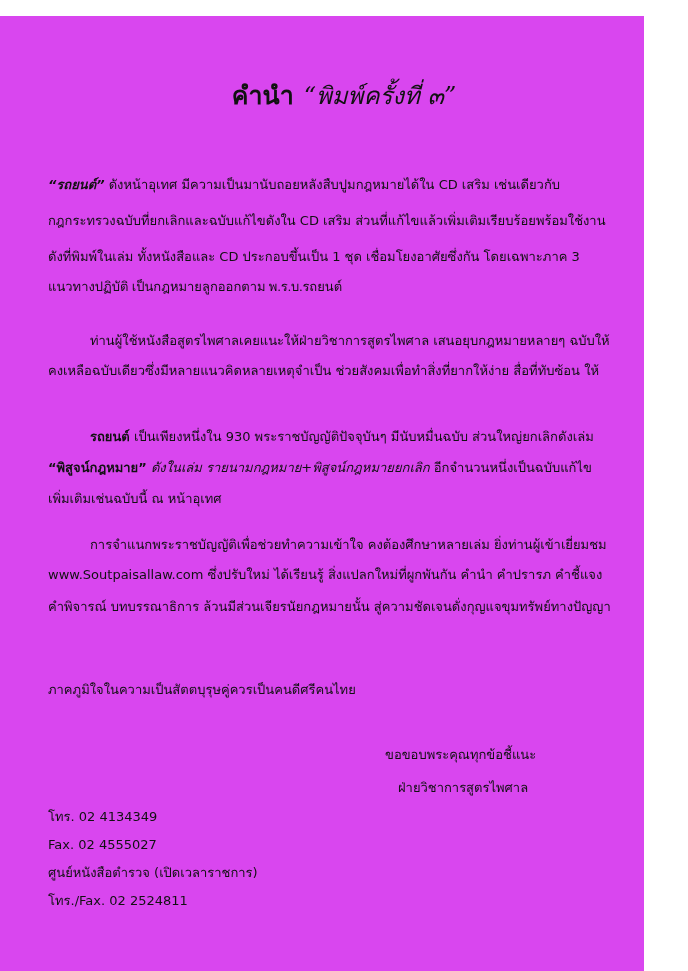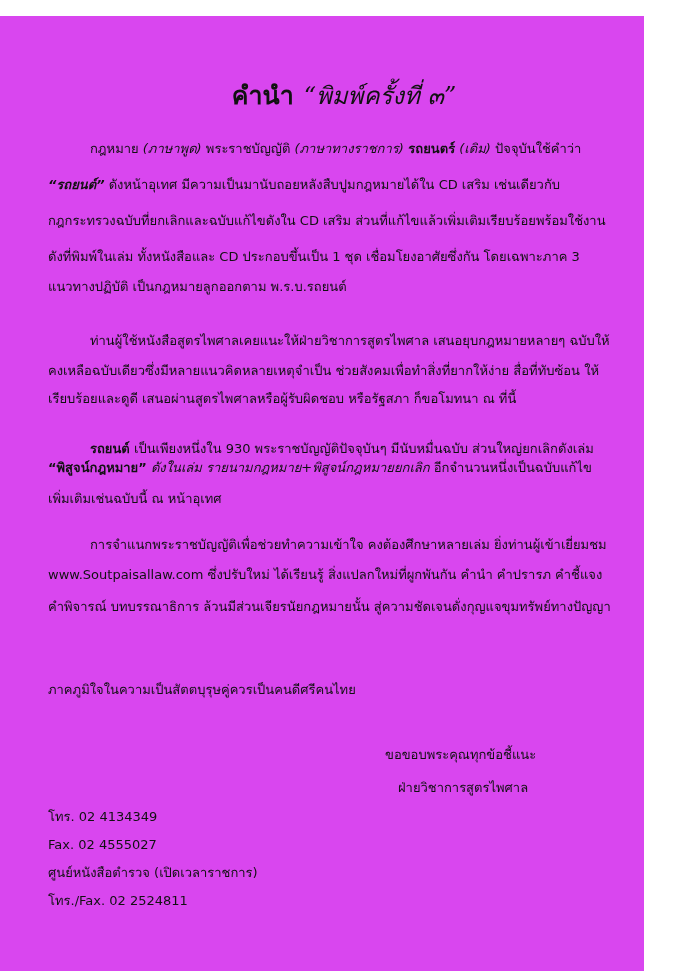--- a/index.html
+++ b/index.html
@@ -70,47 +70,41 @@
   </style>
 </head>
 <body>
 
 <div class="page">
 
   <div class="title">
     <span class="main">คำนำ</span><span class="edition">“พิมพ์ครั้งที่ ๓”</span>
   </div>
 
-  <div class="line indent" style="top:124px;">
-    <span>กฎหมาย </span><span class="i">(ภาษาพูด)</span><span>  พระราชบัญญัติ  </span><span class="i">(ภาษาทางราชการ)</span><span class="b">  รถยนตร์</span><span class="i"> (เดิม)</span><span>  ปัจจุบันใช้คำว่า</span>
-  </div>
   <div class="line" style="top:160px;">
     <span class="b i">“รถยนต์”</span><span>  ดังหน้าอุเทศ  มีความเป็นมานับถอยหลังสืบปูมกฎหมายได้ใน  CD    เสริม  เช่นเดียวกับ</span>
   </div>
   <div class="line" style="top:196px;">
     <span>กฎกระทรวงฉบับที่ยกเลิกและฉบับแก้ไขดังใน  CD    เสริม  ส่วนที่แก้ไขแล้วเพิ่มเติมเรียบร้อยพร้อมใช้งาน</span>
   </div>
   <div class="line" style="top:232px;">
     <span>ดังที่พิมพ์ในเล่ม  ทั้งหนังสือและ  CD    ประกอบขึ้นเป็น  1  ชุด  เชื่อมโยงอาศัยซึ่งกัน  โดยเฉพาะภาค  3</span>
   </div>
-  <div class="line" style="top:262px;">
+  <div class="line" style="top:262px;font-family:Liberation Serif, serif;">
     <span>แนวทางปฏิบัติ  เป็นกฎหมายลูกออกตาม  พ.ร.บ.รถยนต์</span>
   </div>
 
   <div class="line indent" style="top:316px;">
     <span>ท่านผู้ใช้หนังสือสูตรไพศาลเคยแนะให้ฝ่ายวิชาการสูตรไพศาล  เสนอยุบกฎหมายหลายๆ  ฉบับให้</span>
   </div>
   <div class="line" style="top:346px;">
     <span>คงเหลือฉบับเดียวซึ่งมีหลายแนวคิดหลายเหตุจำเป็น  ช่วยสังคมเพื่อทำสิ่งที่ยากให้ง่าย  สื่อที่ทับซ้อน ให้</span>
   </div>
-  <div class="line" style="top:374px;">
-    <span>เรียบร้อยและดูดี  เสนอผ่านสูตรไพศาลหรือผู้รับผิดชอบ  หรือรัฐสภา  ก็ขอโมทนา  ณ  ที่นี้</span>
-  </div>
 
-  <div class="line indent" style="top:412px;margin-top:12px;">
+  <div class="line indent" style="top:412px;">
     <span class="b">รถยนต์</span><span>  เป็นเพียงหนึ่งใน  930  พระราชบัญญัติปัจจุบันๆ  มีนับหมื่นฉบับ  ส่วนใหญ่ยกเลิกดังเล่ม</span>
   </div>
   <div class="line" style="top:443px;">
     <span class="b">“พิสูจน์กฎหมาย”</span><span class="i">   ดังในเล่ม  รายนามกฎหมาย+พิสูจน์กฎหมายยกเลิก</span><span>  อีกจำนวนหนึ่งเป็นฉบับแก้ไข</span>
   </div>
   <div class="line" style="top:474px;">
     <span>เพิ่มเติมเช่นฉบับนี้  ณ  หน้าอุเทศ</span>
   </div>
 
   <div class="line indent" style="top:520px;">

